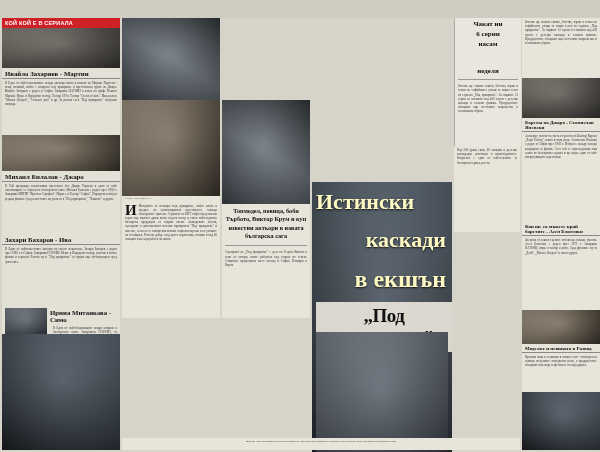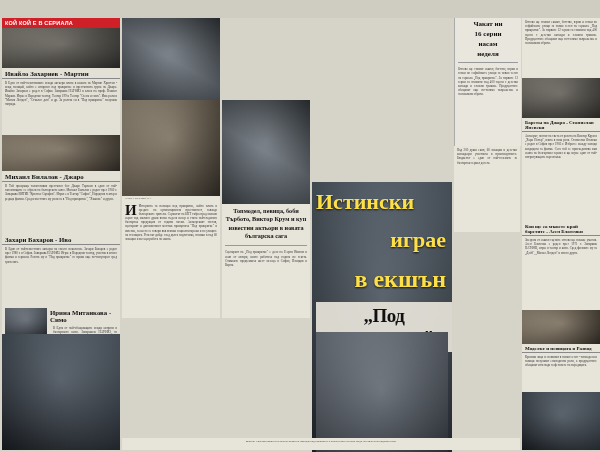--- a/index.html
+++ b/index.html
@@ -55,21 +55,21 @@
   .grad4{position:absolute;inset:0;background:linear-gradient(200deg,#5d6a76 0%,#343b44 70%,#1d2228 100%);}
   .grad5{position:absolute;inset:0;background:linear-gradient(30deg,#444b52 0%,#6e767e 50%,#2e3338 100%);}
   .vig{position:absolute;inset:0;background:radial-gradient(ellipse at 50% 40%,rgba(255,255,255,.12),rgba(0,0,0,.35));}
   .capt{
     font-size:2.8px;color:#2b2b2b;padding:1px 3px;line-height:1.3;
     font-family:"Liberation Serif",serif;
   }
   
   .bigtitle{
     font-family:"Liberation Serif",serif;
-    font-weight:bold;color:#fde047;
+    font-weight:bold;color:#fef9c3;
     text-shadow:0 1px 2px rgba(0,0,0,.8);
     line-height:.95;
   }
   .quote-title{
     font-family:"Liberation Serif",serif;font-weight:bold;
     color:#111;font-size:19px;letter-spacing:-.5px;
   }
   .deck{
     font-family:"Liberation Serif",serif;font-weight:bold;
     color:#111;font-size:6.2px;line-height:1.35;text-align:center;
@@ -135,21 +135,21 @@
     </div>
     <div class="col photo" style="left:222px;top:0;width:88px;height:82px;">
       <div class="grad1"></div>
         <div class="vig"></div>
     </div>
 
     <div class="col photo" style="left:312px;top:0;width:140px;height:300px;">
       <div class="grad4"></div>
       <div class="vig"></div>
       <div class="bigtitle" style="position:absolute;left:4px;top:10px;font-size:22px;">Истински</div>
-      <div class="bigtitle" style="position:absolute;right:6px;top:48px;font-size:22px;">играе</div>
+      <div class="bigtitle" style="position:absolute;right:6px;top:48px;font-size:22px;">каскади</div>
       <div class="bigtitle" style="position:absolute;right:6px;top:86px;font-size:24px;">в екшън</div>
       <div style="position:absolute;left:4px;top:120px;width:132px;background:rgba(231,228,218,.92);padding:3px 2px;text-align:center;">
         <span class="quote-title">„Под прикритие"</span>
       </div>
       <div style="position:absolute;left:4px;top:150px;width:132px;height:146px;background:#5c6672;overflow:hidden;">
         <div class="grad2"></div>
           <div class="vig"></div>
       </div>
     </div>
 
@@ -169,23 +169,23 @@
         <div class="grad5"></div>
           <div class="vig"></div>
       </div>
       <div class="deck" style="padding:3px 3px;">Топмодел, певица, боби Търбото, Виктор Крум и куп известни актьори в новата българска сага</div>
       <div class="hr"></div>
       <div class="minitext" style="height:56px;overflow:hidden;">Сценарият на „Под прикритие" е дело на Георги Иванов и екип от автори, които работиха над година по текста. Снимките продължиха шест месеца в София, Пловдив и Варна.</div>
     </div>
 
     <div class="col rightbox" style="left:454px;top:0;width:66px;height:128px;">
       <div class="rt-head">Чакат ни</div>
-      <div class="rt-head" style="padding-top:0;">16 серии</div>
+      <div class="rt-head" style="padding-top:0;">6 серии</div>
       <div class="rt-head" style="padding-top:0;">насам</div>
-      <div class="rt-head" style="padding-top:0;">неделя</div>
+      <div class="rt-head" style="padding-top:0;margin-top:17px;">неделя</div>
       <div class="hr"></div>
       <div class="minitext" style="height:72px;overflow:hidden;">Отново ще снимат екшън, бягство, взрив и гонки по софийските улици за новия сезон на сериала „Под прикритие". За първите 12 серии са снимани над 400 сцени с десетки каскади и сложни трикове. Продуцентите обещават още по-голямо напрежение и неочаквани обрати.</div>
     </div>
 
     <div class="col paper" style="left:522px;top:0;width:78px;height:432px;">
       <div class="minitext" style="height:56px;overflow:hidden;">Отново ще снимат екшън, бягство, взрив и гонки по софийските улици за новия сезон на сериала „Под прикритие". За първите 12 серии са снимани над 400 сцени с десетки каскади и сложни трикове. Продуцентите обещават още по-голямо напрежение и неочаквани обрати.</div>
 
       <div class="photo" style="width:78px;height:40px;">
         <div class="grad1"></div>
           <div class="vig"></div>

